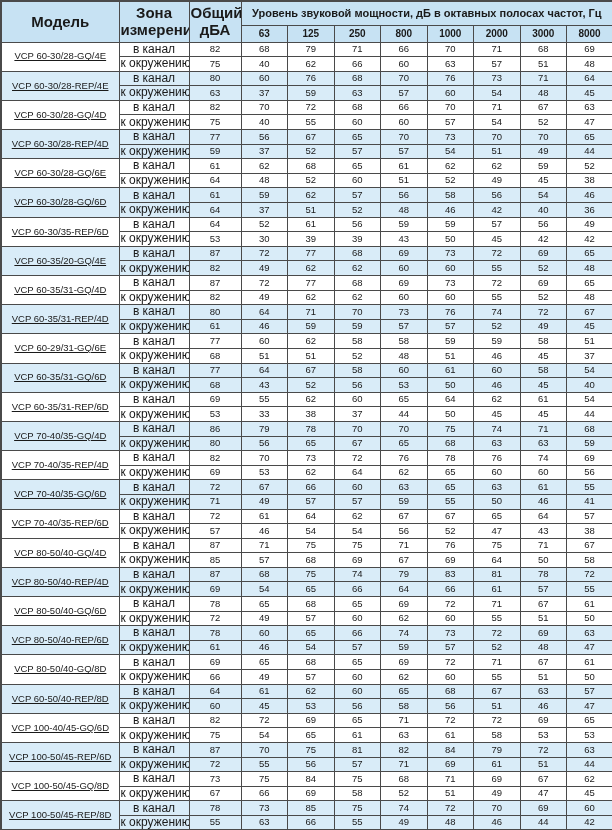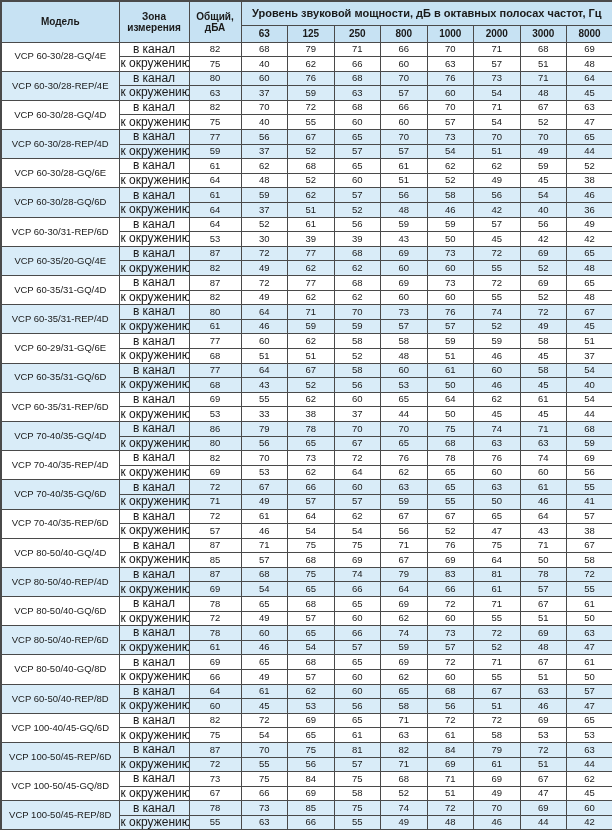--- a/index.html
+++ b/index.html
@@ -27,26 +27,26 @@
     overflow:hidden;white-space:nowrap;
   }
   thead th{
     background:var(--header-bg);
     font-weight:bold;font-size:11px;
     white-space:normal;
   }
   thead tr.top-row{height:24px;}
   thead tr.freq-row{height:17px;}
   thead tr.freq-row th{font-size:10px;}
-  th.h-model,th.h-zone,th.h-total{font-size:10px;margin-top:44px;}
+  th.h-model,th.h-zone,th.h-total{font-size:15px;margin-top:44px;}
   tbody tr{height:14.6px;}
   tbody tr.blue td{background:var(--row-blue);}
   tbody tr.white td{background:#ffffff;}
   tbody tr.block-first td{border-top:1.8px solid var(--border);}
-  td.model-cell{font-size:9.5px;}
+  td.model-cell{font-size:9.5px;text-decoration:underline;}
   td.zone-cell{font-size:12px;}
   td.total-cell,td.level-cell{font-size:9.5px;}
 </style>
 </head>
 <body>
 
 <table>
   <colgroup>
     <col style="width:118px">
     <col style="width:70px">
@@ -223,21 +223,21 @@
         <td class="level-cell">37</td>
         <td class="level-cell">51</td>
         <td class="level-cell">52</td>
         <td class="level-cell">48</td>
         <td class="level-cell">46</td>
         <td class="level-cell">42</td>
         <td class="level-cell">40</td>
         <td class="level-cell">36</td>
       </tr>
       <tr class="white block-first">
-        <td rowspan="2" class="model-cell">VCP 60-30/31-REP/6D</td>
+        <td rowspan="2" class="model-cell">VCP 60-30/35-REP/6D</td>
         <td class="zone-cell">в канал</td>
         <td class="total-cell">64</td>
         <td class="level-cell">52</td>
         <td class="level-cell">61</td>
         <td class="level-cell">56</td>
         <td class="level-cell">59</td>
         <td class="level-cell">59</td>
         <td class="level-cell">57</td>
         <td class="level-cell">56</td>
         <td class="level-cell">49</td>

